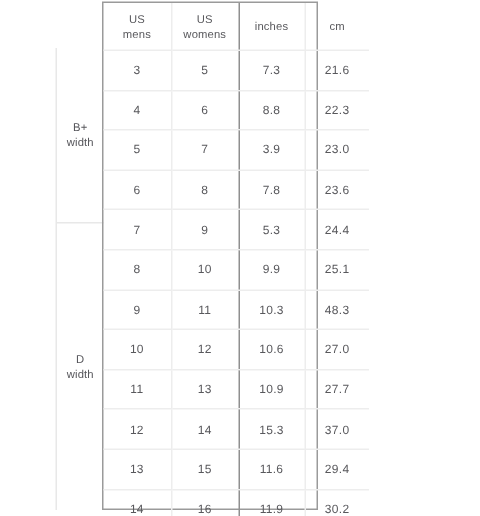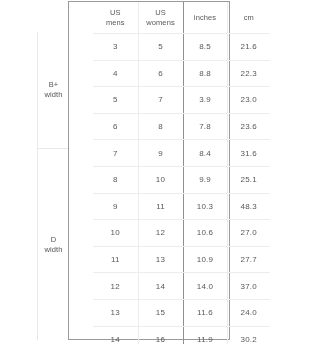--- a/index.html
+++ b/index.html
@@ -54,26 +54,25 @@
     color: #55555a;
     white-space: pre-line;
     letter-spacing: 0.1px;
   }
 
   
   .table-wrap {
     position: absolute;
     left: 68px;
     top: 1px;
-    width: 162px;
+    width: 144px;
     height: 339px;
     box-sizing: border-box;
     border: 1px solid #9a9a9a;
     border-top: 1px solid #9a9a9a;
-    padding-left: 24px;
   }
   table.size-table {
     width: 100%;
     height: 100%;
     border-collapse: collapse;
     table-layout: fixed;
   }
   table.size-table col.c-mens    { width: 45px; }
   table.size-table col.c-womens  { width: 45px; }
   table.size-table col.c-inches  { width: 44px; }
@@ -151,21 +150,21 @@
           <th class="sep">US
 womens</th>
           <th>inches</th>
           <th>cm</th>
         </tr>
       </thead>
       <tbody id="table-body">
           <tr>
             <td>3</td>
             <td class="sep">5</td>
-            <td>8.5</td>
+            <td>7.3</td>
             <td>21.6</td>
           </tr>
           <tr>
             <td>4</td>
             <td class="sep">6</td>
             <td>8.8</td>
             <td>22.3</td>
           </tr>
           <tr>
             <td>5</td>
@@ -175,22 +174,22 @@
           </tr>
           <tr>
             <td>6</td>
             <td class="sep">8</td>
             <td>7.8</td>
             <td>23.6</td>
           </tr>
           <tr>
             <td>7</td>
             <td class="sep">9</td>
-            <td>8.4</td>
-            <td>31.6</td>
+            <td>5.3</td>
+            <td>24.4</td>
           </tr>
           <tr class="group-break">
             <td>8</td>
             <td class="sep">10</td>
             <td>9.9</td>
             <td>25.1</td>
           </tr>
           <tr>
             <td>9</td>
             <td class="sep">11</td>
@@ -205,28 +204,28 @@
           </tr>
           <tr>
             <td>11</td>
             <td class="sep">13</td>
             <td>10.9</td>
             <td>27.7</td>
           </tr>
           <tr>
             <td>12</td>
             <td class="sep">14</td>
-            <td>14.0</td>
+            <td>15.3</td>
             <td>37.0</td>
           </tr>
           <tr>
             <td>13</td>
             <td class="sep">15</td>
             <td>11.6</td>
-            <td>24.0</td>
+            <td>29.4</td>
           </tr>
           <tr>
             <td>14</td>
             <td class="sep">16</td>
             <td>11.9</td>
             <td>30.2</td>
           </tr>
         </tbody>
     </table>
   </div>

